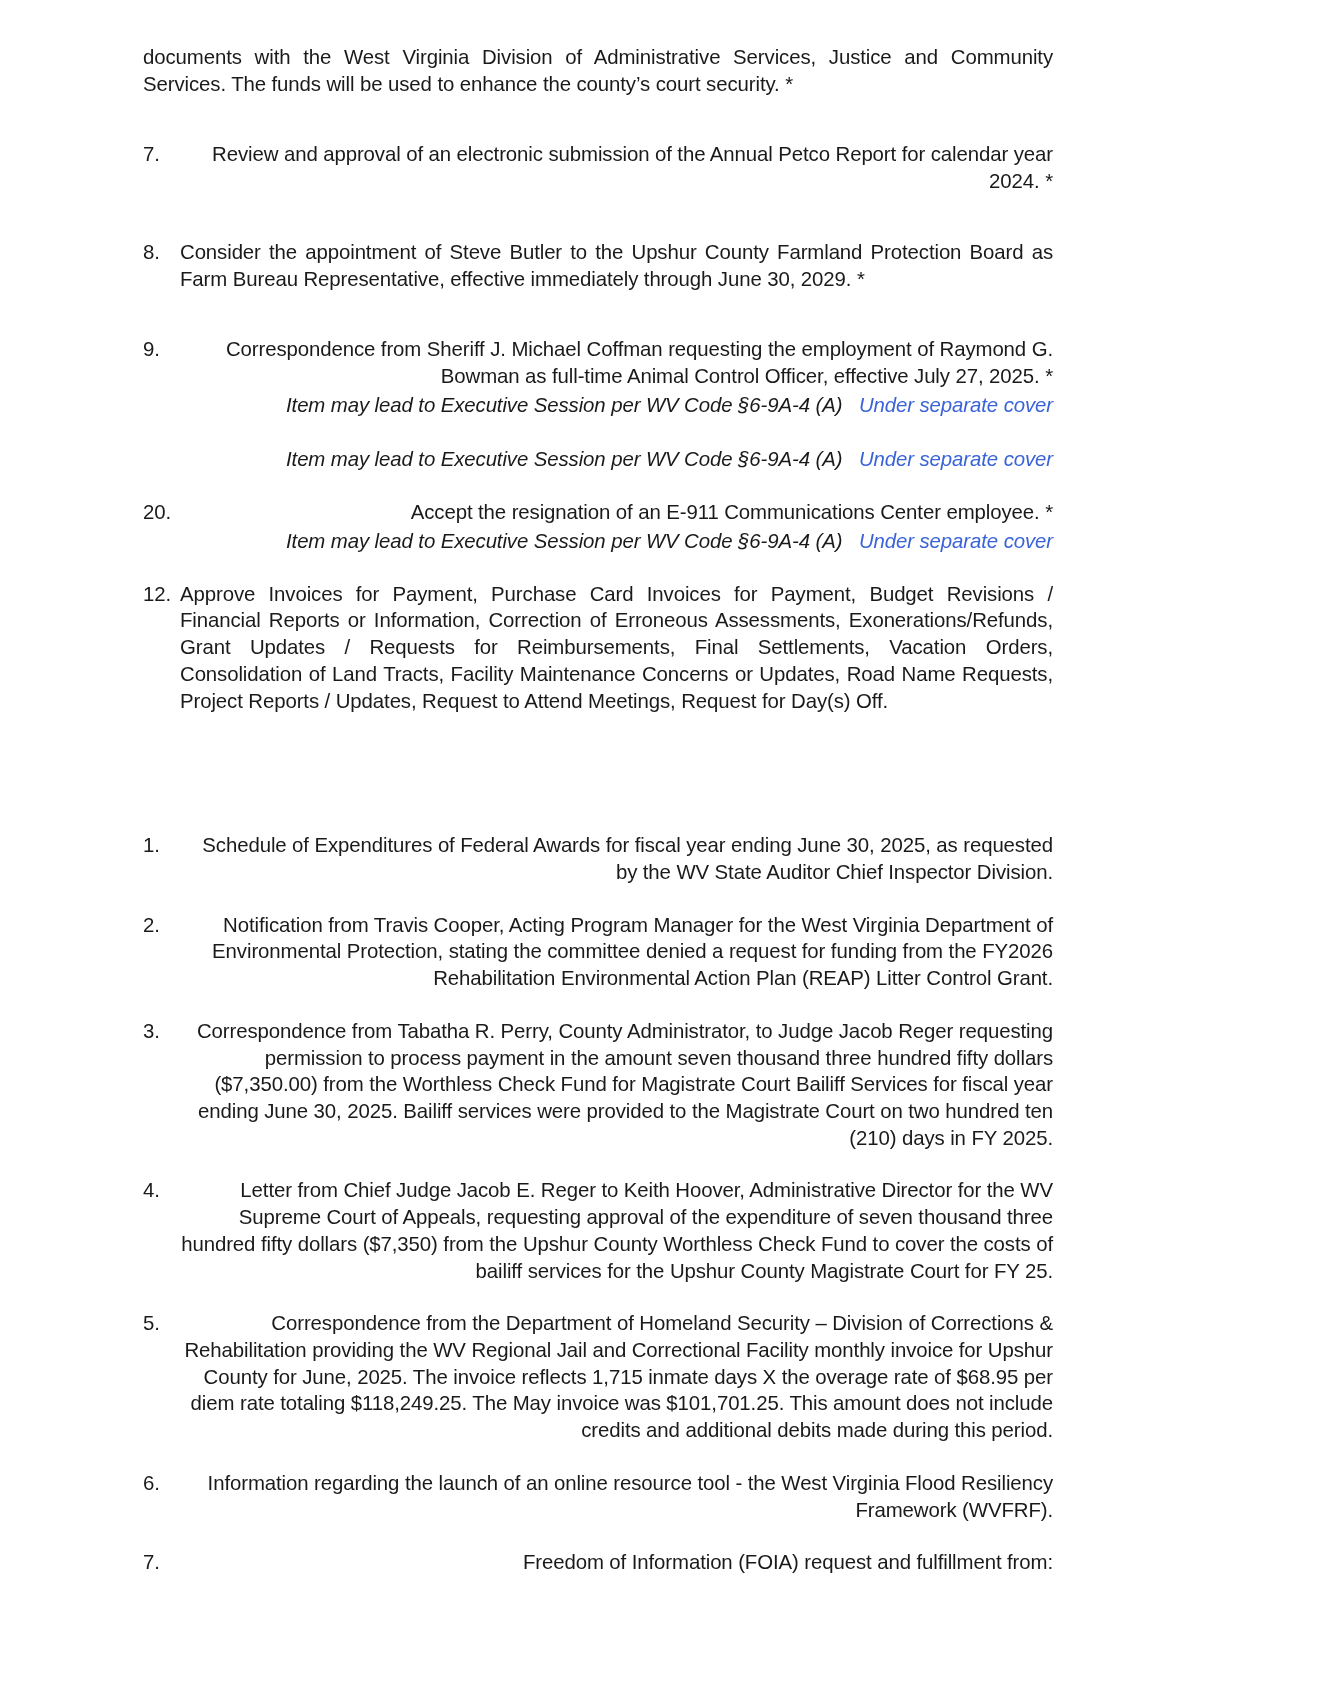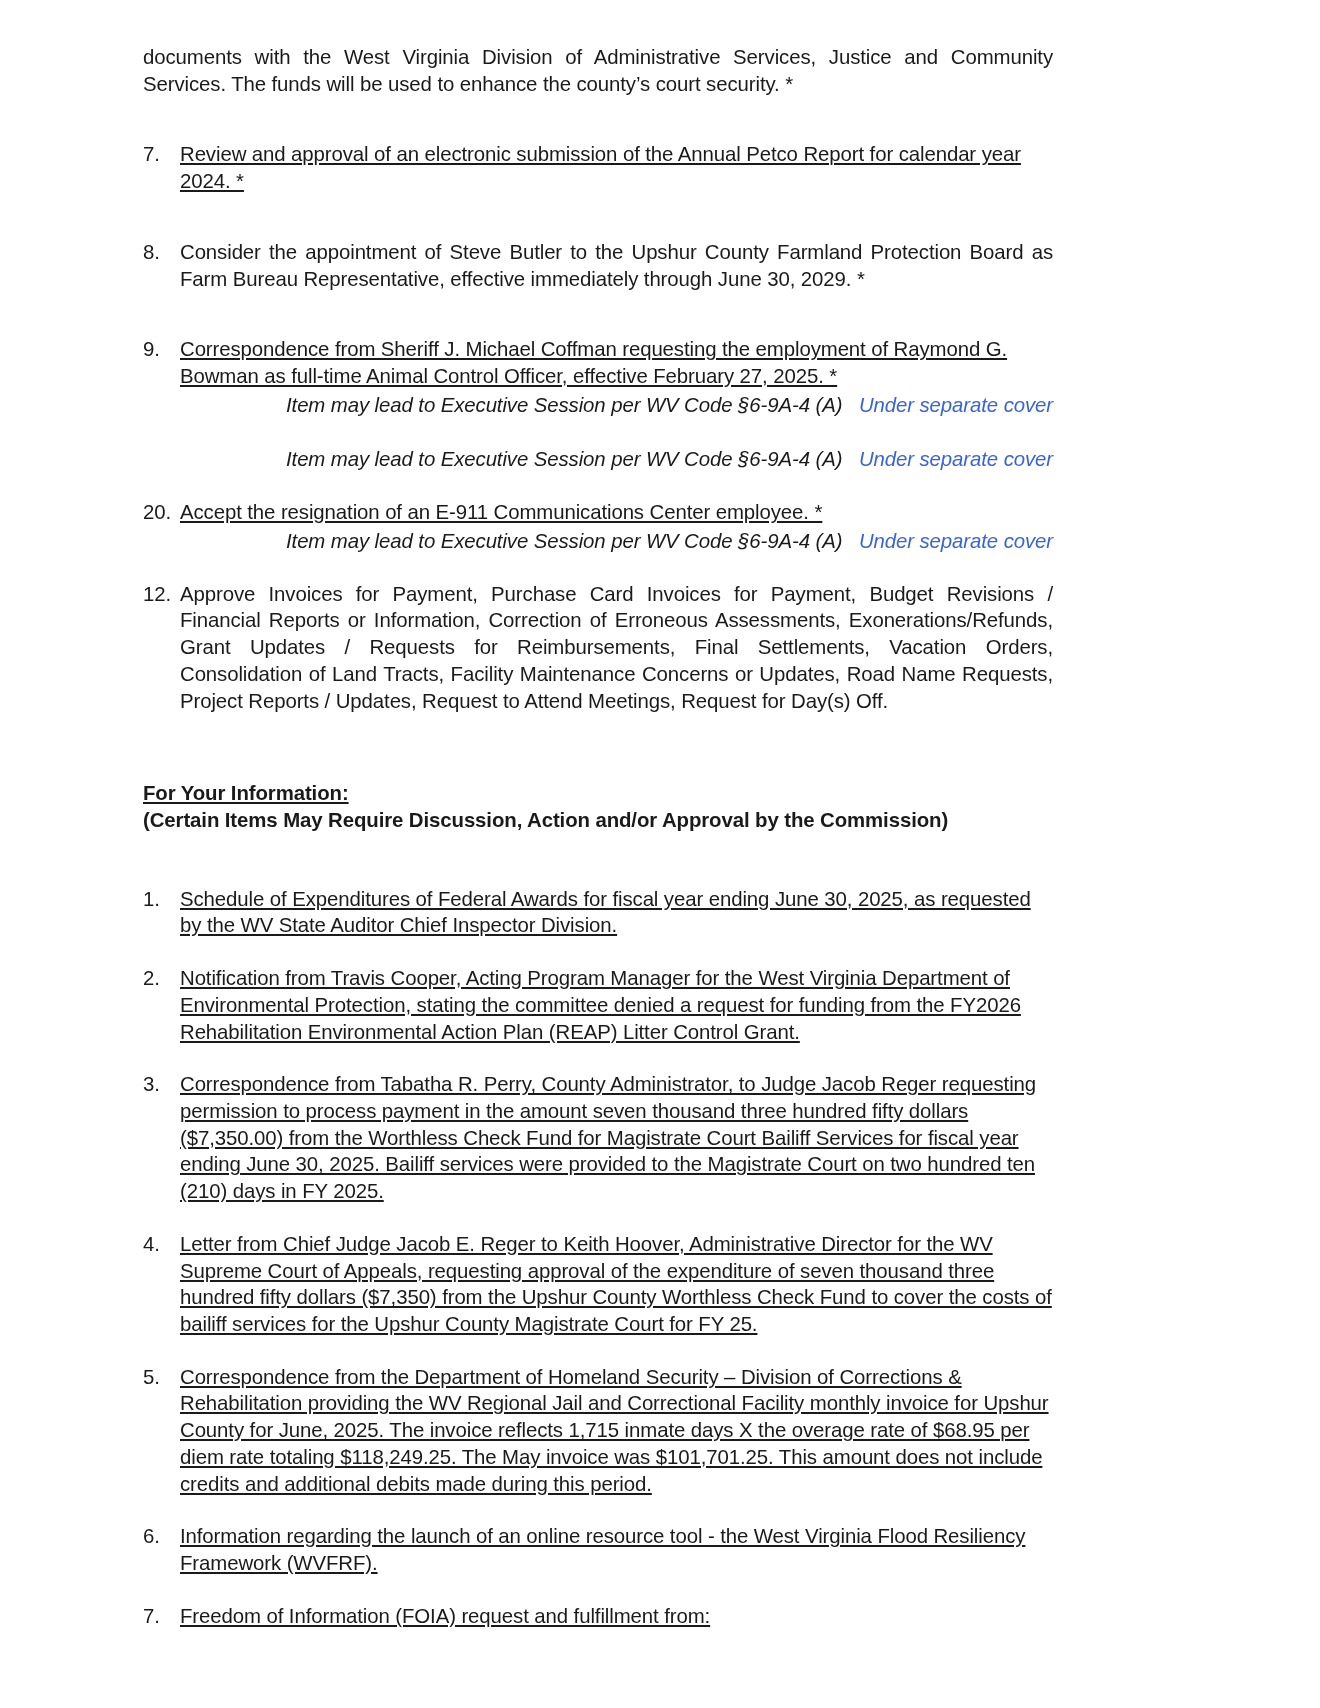--- a/index.html
+++ b/index.html
@@ -53,22 +53,21 @@
   }
   .item-body {
     flex: 1 1 auto;
     font-size: 20.4px;
     line-height: 1.31;
     text-align: justify;
     text-justify: inter-word;
     letter-spacing: -0.1px;
   }
   .item-body.nojust {
-    text-align: left;
-    text-decoration: underline;
+    text-align: right;
   }
 
   
   .exec-row {
     display: flex;
     align-items: flex-start;
     margin-top: 2px;
   }
   .exec-note {
     flex: 0 0 auto;
@@ -132,21 +131,21 @@
 
   <div class="item">
     <div class="item-num">8.</div>
     <div class="item-body">Consider the appointment of Steve Butler to the Upshur County Farmland Protection Board as Farm Bureau Representative, effective immediately through June 30, 2029. *</div>
   </div>
 
   <div class="gap-lg"></div>
 
   <div class="item">
     <div class="item-num">9.</div>
-    <div class="item-body nojust">Correspondence from Sheriff J. Michael Coffman requesting the employment of Raymond G. Bowman as full-time Animal Control Officer, effective February 27, 2025. *</div>
+    <div class="item-body nojust">Correspondence from Sheriff J. Michael Coffman requesting the employment of Raymond G. Bowman as full-time Animal Control Officer, effective July 27, 2025. *</div>
   </div>
   <div class="exec-row">
     <div class="exec-note">Item may lead to Executive Session per WV Code §6-9A-4 (A)</div>
     <a class="exec-link">Under separate cover</a>
   </div>
 
   <div class="gap-md"></div>
 
   <div class="exec-row">
     <div class="exec-note">Item may lead to Executive Session per WV Code §6-9A-4 (A)</div>
@@ -166,24 +165,20 @@
 
   <div class="gap-md"></div>
 
   <div class="item">
     <div class="item-num wide">12.</div>
     <div class="item-body">Approve Invoices for Payment, Purchase Card Invoices for Payment, Budget Revisions / Financial Reports or Information, Correction of Erroneous Assessments, Exonerations/Refunds, Grant Updates / Requests for Reimbursements, Final Settlements, Vacation Orders, Consolidation of Land Tracts, Facility Maintenance Concerns or Updates, Road Name Requests, Project Reports / Updates, Request to Attend Meetings, Request for Day(s) Off.</div>
   </div>
 
   <div class="gap-xl"></div>
 
-  <div>
-    <div class="fyi-heading">For Your Information:</div>
-    <div class="fyi-sub">(Certain Items May Require Discussion, Action and/or Approval by the Commission)</div>
-  </div>
 
   <div class="gap-xxl"></div>
 
   <div class="item">
     <div class="item-num">1.</div>
     <div class="item-body nojust">Schedule of Expenditures of Federal Awards for fiscal year ending June 30, 2025, as requested by the WV State Auditor Chief Inspector Division.</div>
   </div>
 
   <div class="gap-md"></div>
 

